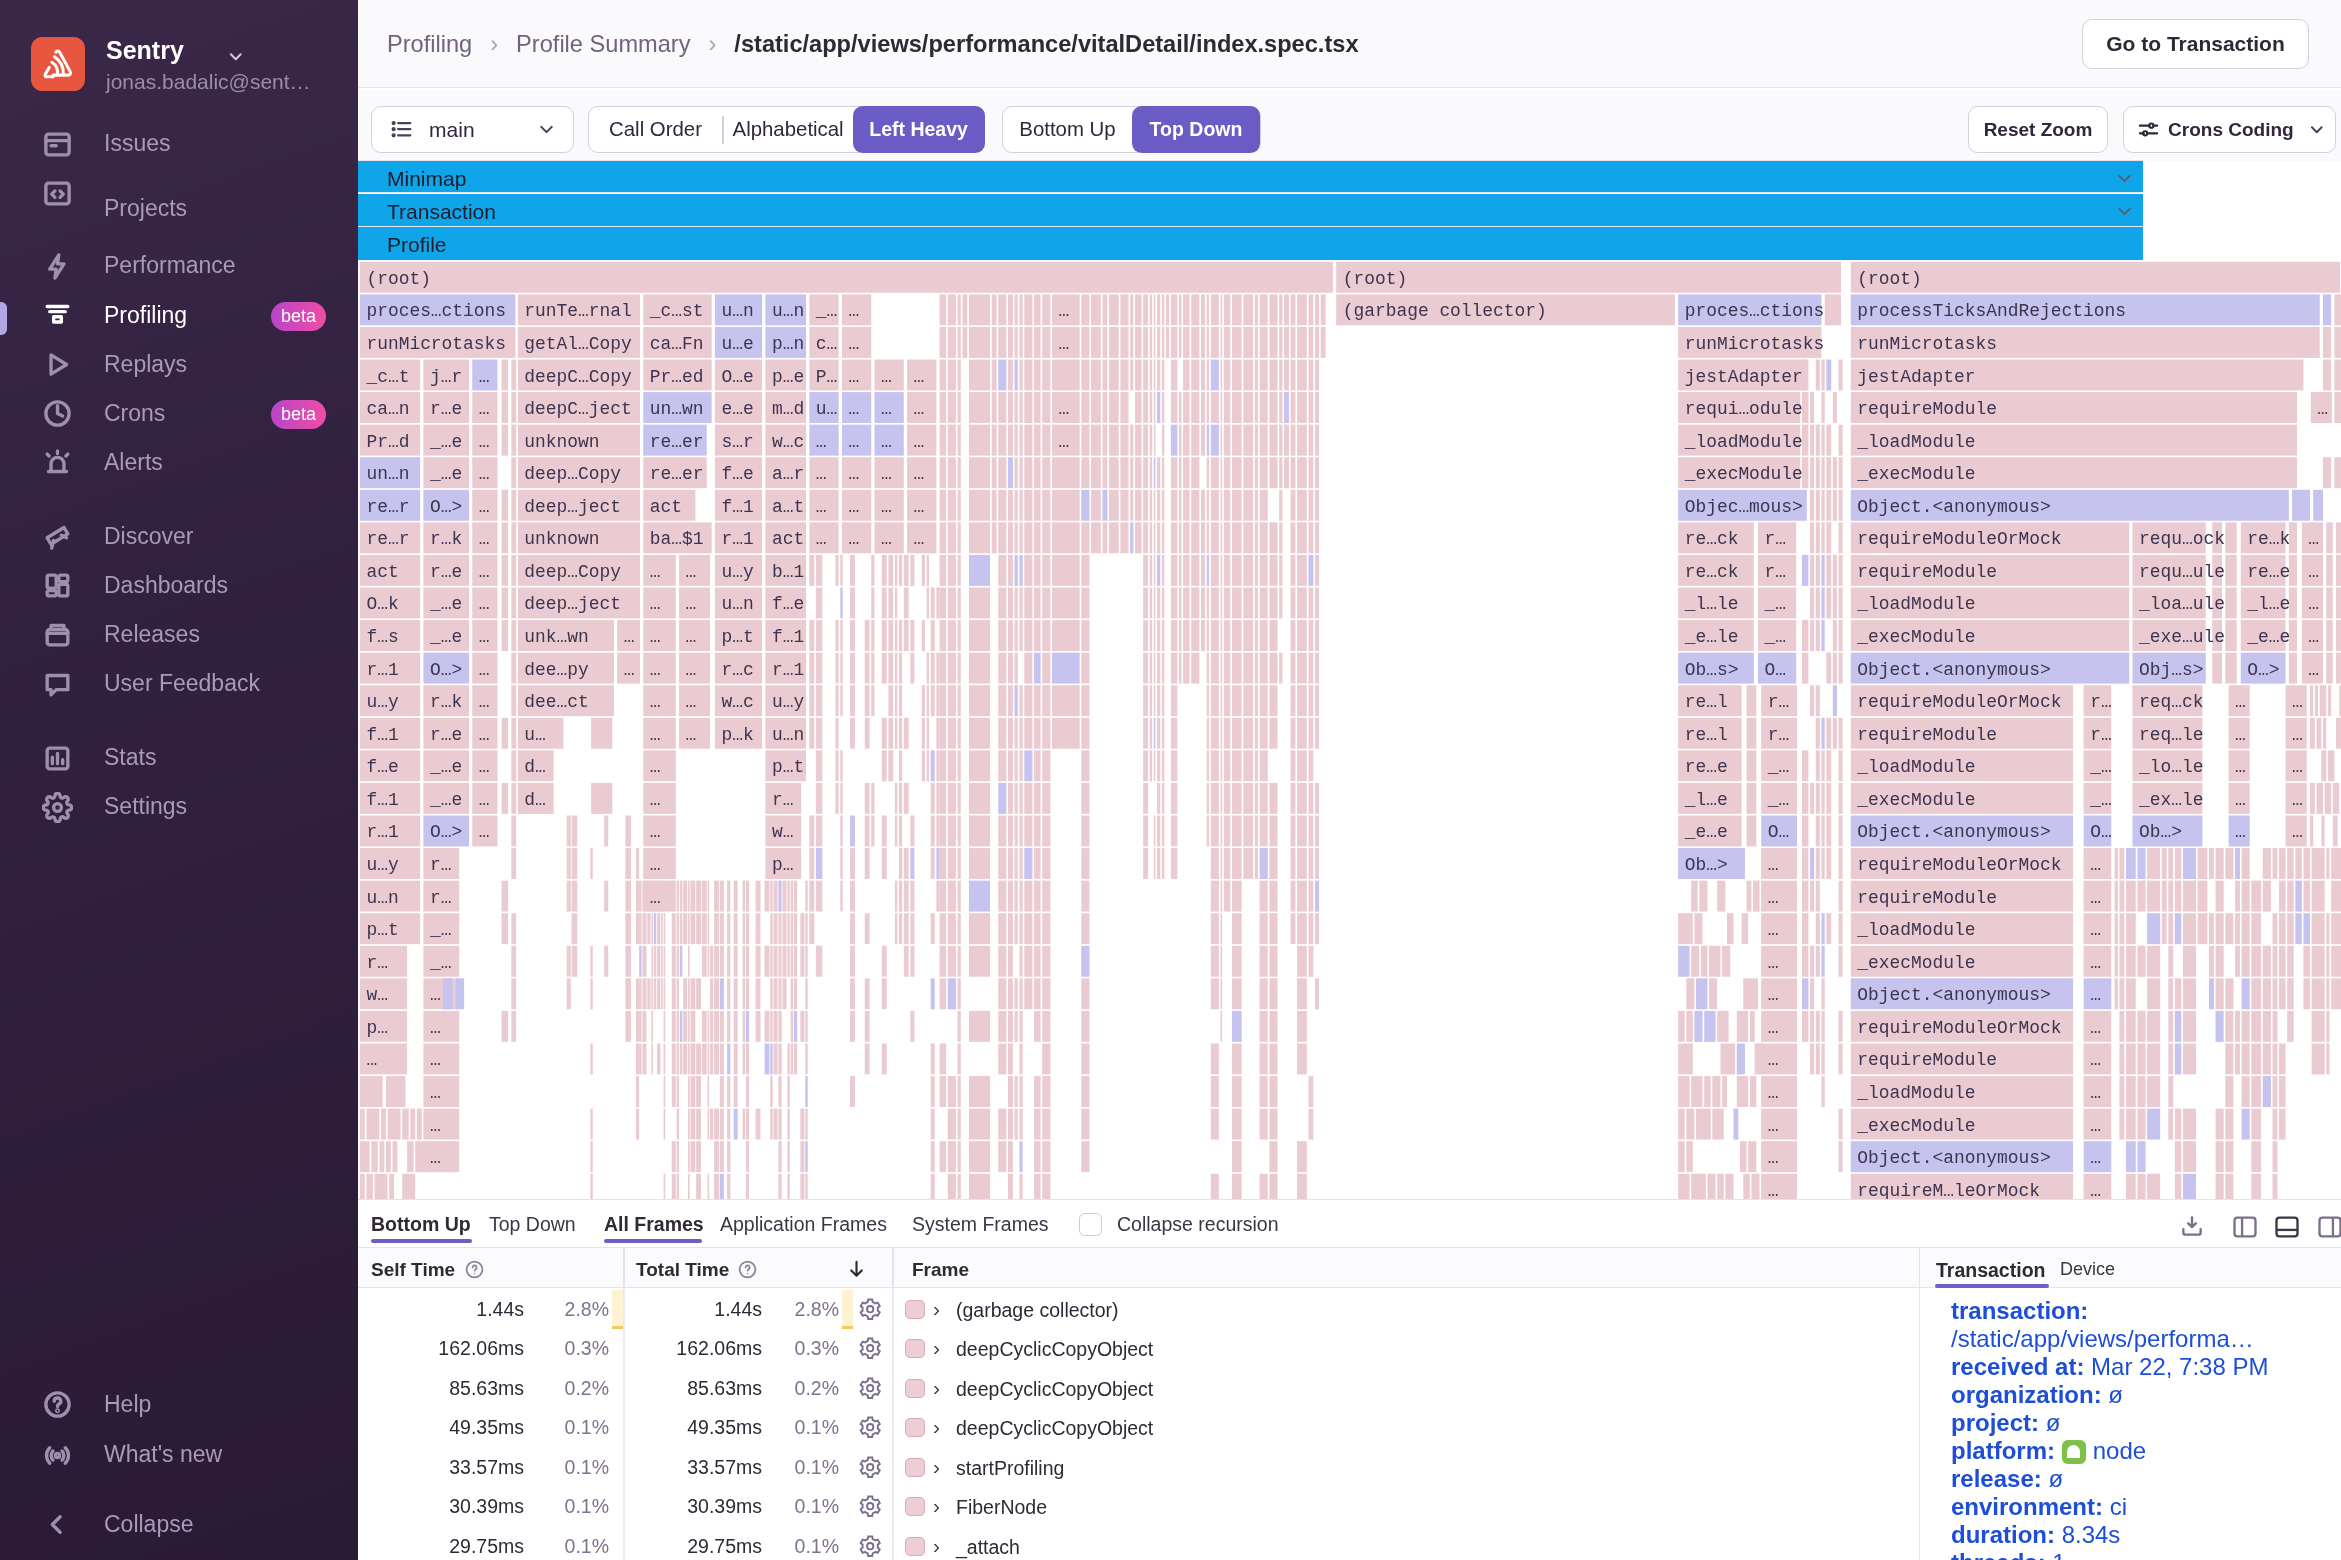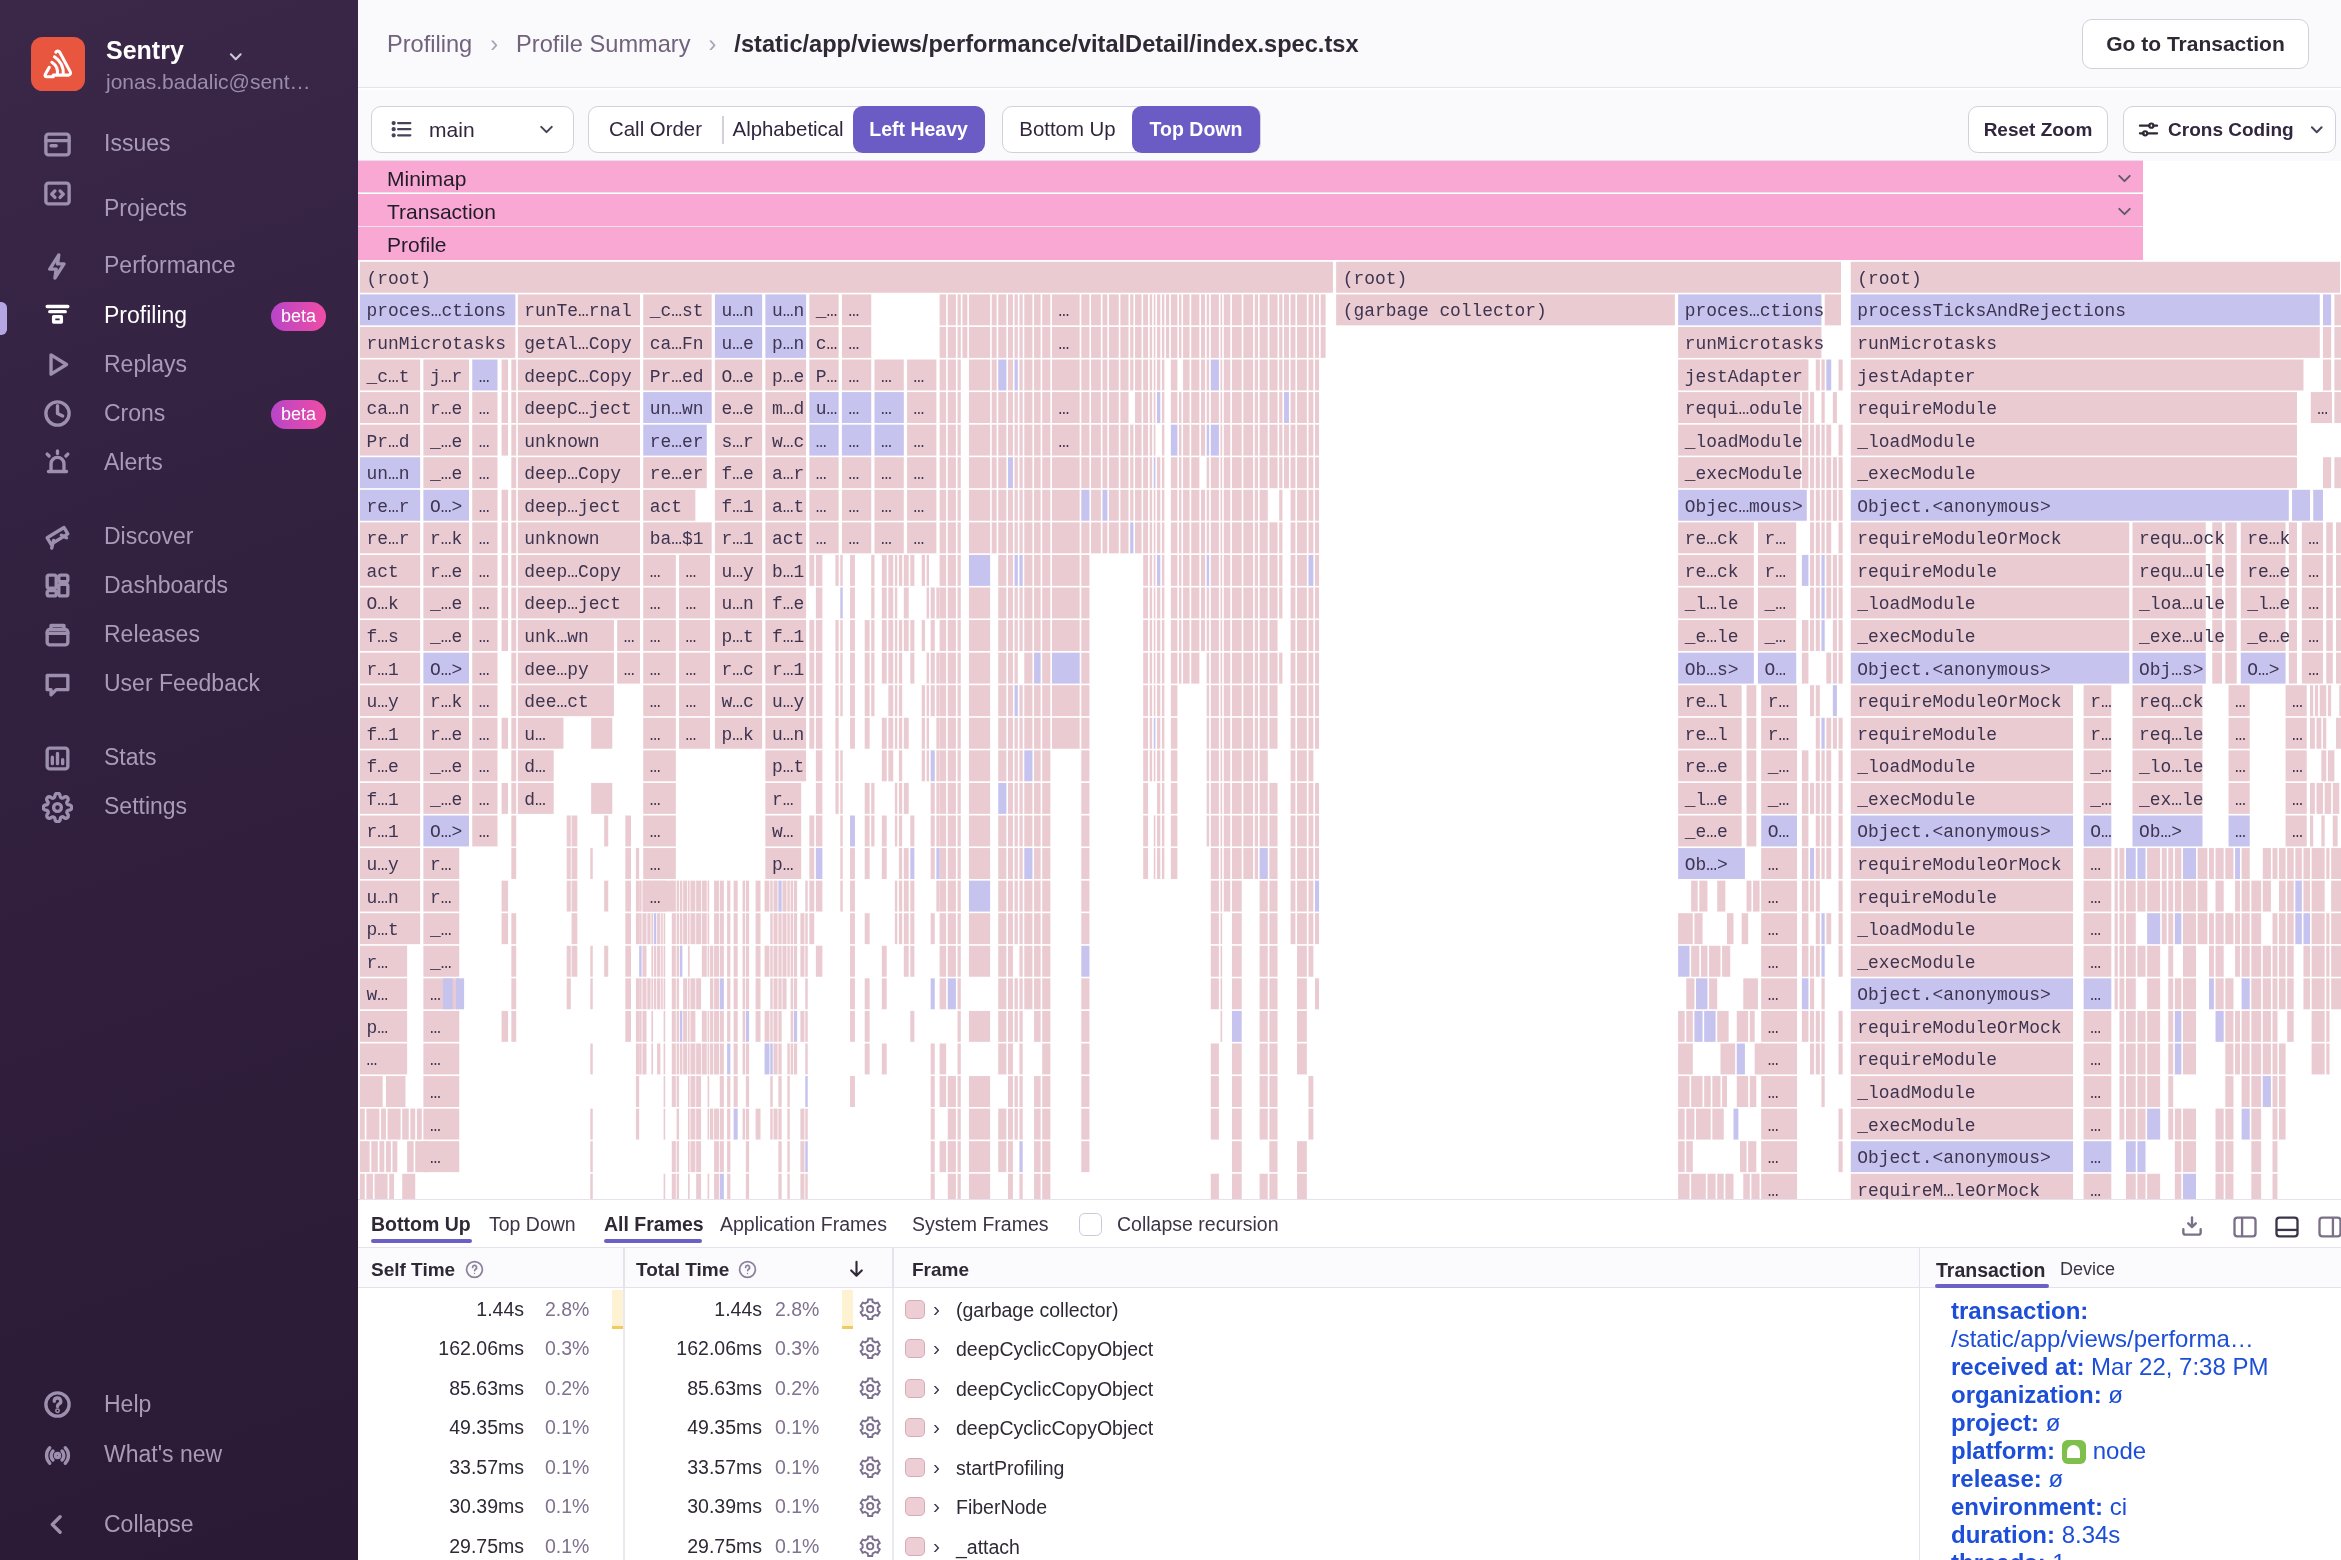--- a/index.html
+++ b/index.html
@@ -3,32 +3,32 @@
 *{margin:0;padding:0;box-sizing:border-box}
 html,body{width:2342px;height:1560px;overflow:hidden;background:#fff;
  font-family:"Liberation Sans",sans-serif;-webkit-font-smoothing:antialiased}
 #sidebar{position:absolute;left:0;top:0;width:358px;height:1560px;
  background:linear-gradient(160deg,#3b2849 0%,#32203f 40%,#2b1a35 100%);}
 .nav{position:absolute;left:104px;color:#a99bb8;font-size:23px;white-space:nowrap}
 #main{position:absolute;left:358px;top:0;width:1984px;height:1560px;background:#fff}
 #crumbbar{position:absolute;left:0;top:0;width:1984px;height:88px;background:#faf9fb;border-bottom:1.6px solid #e6e1ea}
 .btn{position:absolute;top:106px;height:47px;background:#fff;border:1.6px solid #d5cedb;border-radius:9.8px;
  display:flex;align-items:center;color:#32263e;font-size:20.4px;white-space:nowrap}
-#minimapbar,#txbar,#profilebar{position:absolute;left:0;width:1785px;height:33px;background:#f9a8d4;border-bottom:0.8px solid #eae6ee;color:#201c28;font-size:21px}
+#minimapbar,#txbar,#profilebar{position:absolute;left:0;width:1785px;height:33px;background:#0ea5e9;border-bottom:0.8px solid #eae6ee;color:#201c28;font-size:21px}
 #minimapbar{border-top:1.6px solid #e6e1ea;height:33px}
 .seclabel{position:absolute;left:29px;top:5.7px}
 .chev{position:absolute;right:8.1px;top:6.5px;width:21px;height:21px;color:#5f5870}
 #flamewrap{position:absolute;left:0;top:261px;width:1984px;height:938px;background:#fff}
 #panel{position:absolute;left:0;top:1199px;width:1984px;height:362px;background:#fff;border-top:1.6px solid #e6e1ea}
 .tab{position:absolute;top:13px;font-size:19.5px;color:#3c3547;white-space:nowrap}
 .tabb{font-weight:700;color:#2f2936}
 .tabu{position:absolute;top:39px;height:4.1px;background:#6c5fc7;border-radius:2.4px}
 #thead{position:absolute;left:0;top:47px;width:1984px;height:41px;background:#fbfafc;border-top:1.6px solid #e6e1ea;border-bottom:1.6px solid #e6e1ea;font-size:19px;color:#2f2936}
 .num{position:absolute;font-size:19.5px;color:#2f2936;text-align:right}
-.pct{position:absolute;font-size:19.5px;color:#80718f;text-align:left}
+.pct{position:absolute;font-size:19.5px;color:#80718f;text-align:right}
 .fname{position:absolute;font-size:19.5px;color:#2f2936;white-space:nowrap}
 #rpanel{position:absolute;left:1561px;top:47px;width:423px;height:314px;border-left:1.6px solid #e6e1ea}
 .dl{font-size:24px;color:#1d4ed8;line-height:28px}
 .dl b{font-weight:700}
 svg.ic{display:block}
 </style></head><body>
 <div id="sidebar">
     <div style="position:absolute;left:31px;top:37px;width:54px;height:54px;background:#e8563f;border-radius:11.4px"></div>
     <svg class="ic" style="position:absolute;left:37px;top:43px" width="41" height="41" viewBox="0 0 24 24" fill="none" stroke="#fff" stroke-width="1.8" stroke-linecap="round" stroke-linejoin="round">
       <path d="M11 5.4a1.3 1.3 0 012.3 0l6.2 11.5a1.3 1.3 0 01-1.1 1.9h-2.2"></path>

